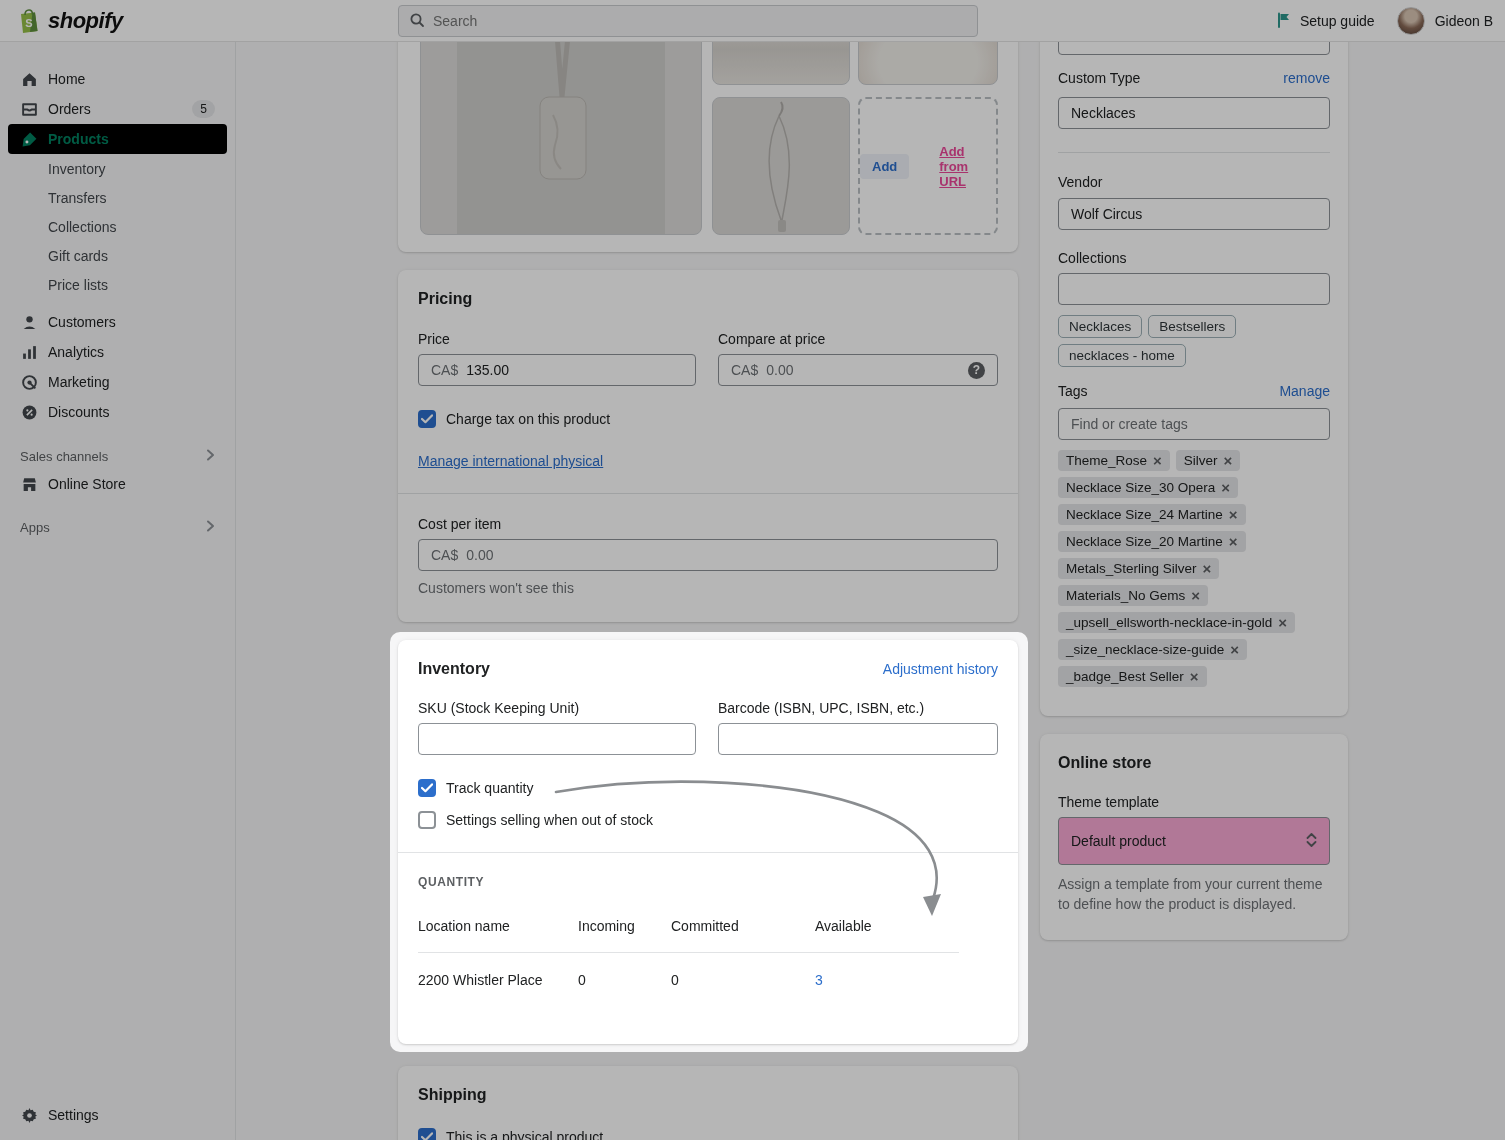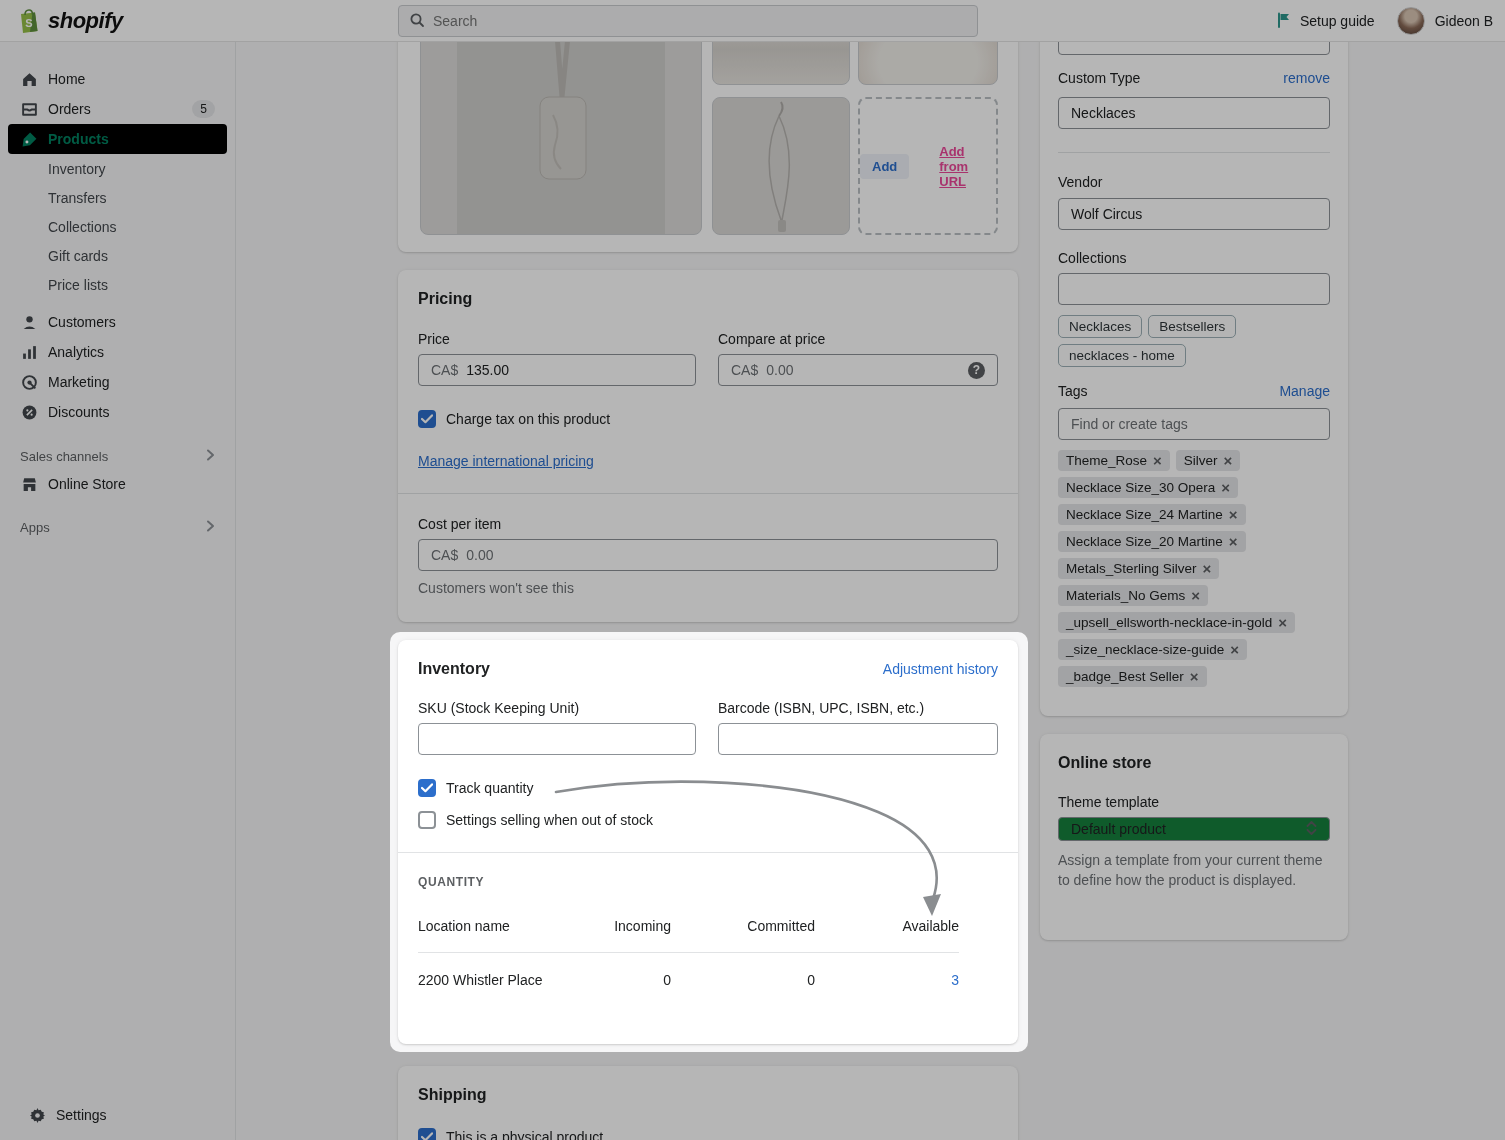--- a/index.html
+++ b/index.html
@@ -45,21 +45,21 @@
     display:flex; align-items:center; height:29px; margin:0 8px; padding:0 12px 0 40px;
     border-radius:4px; font-weight:400; color:#42474c; cursor:pointer;
   }
   .nav-badge { margin-left:auto; background:#e4e5e7; color:#202223; font-size:12px; line-height:18px; padding:0 8px; border-radius:10px; }
   .nav-section {
     display:flex; align-items:center; height:26px; margin:0 8px; padding:0 12px;
     font-size:13px; color:#5c5f62; cursor:pointer;
   }
   .nav-section .chev { margin-left:auto; }
   .gap8 { height:8px; } .gap16 { height:16px; } .gap15 { height:15px; }
-  .settings-item { position:absolute; left:8px; right:0; bottom:10px; }
+  .settings-item { position:absolute; left:0; right:0; bottom:10px; }
   
   .card {
     position:absolute; background:#fff; border-radius:8px;
     box-shadow:0 0 5px rgba(0,0,0,.05), 0 1px 2px rgba(0,0,0,.15);
   }
   .card-title { font-size:16px; font-weight:600; color:#202223; }
   .lnk { color:#2c6ecb; cursor:pointer; text-decoration:none; }
   .lnk.u { text-decoration:underline; }
   .field-label { color:#202223; margin-bottom:7px; }
   .tfield {
@@ -80,37 +80,37 @@
   .divider { border-top:1px solid #e1e3e5; }
   .helper { color:#6d7175; }
   
   .tile { position:absolute; border:1px solid #c9cccf; border-radius:8px; overflow:hidden; cursor:pointer; }
   .add-tile { position:absolute; border:2px dashed #babfc3; border-radius:8px;
               display:flex; flex-direction:row; align-items:center; justify-content:center; gap:30px; }
   .add-btn { background:#eef1f8; color:#2c6ecb; font-weight:600; font-size:13px; padding:5px 12px; border-radius:4px; border:none; cursor:pointer; font-family:inherit; }
   .add-url { color:#ec4899; font-weight:700; font-size:13px; text-decoration:underline; cursor:pointer; }
   
   .qty-grid { display:grid; grid-template-columns:160px 93px 144px 144px; width:541px; }
-  .qty-grid .num { text-align:right; }
+  .qty-grid .num { text-align:left; }
   .qty-head { padding-bottom:18px; border-bottom:1px solid #e1e3e5; font-weight:500; }
   .qty-cell { padding-top:19px; }
   .quantity-label { font-size:12px; font-weight:600; letter-spacing:.6px; color:#5c5f62; }
   
   .chip-out {
     display:inline-flex; align-items:center; border:1px solid #9db0b6; border-radius:5px;
     padding:3px 10px; font-size:13.5px; color:#2e3538; cursor:pointer; background:#fcfdfd;
   }
   .tagwrap { display:flex; flex-wrap:wrap; gap:6px; }
   .tag-chip {
     display:inline-flex; align-items:center; gap:6px; background:#e4e5e7; border-radius:4px;
     padding:3px 8px; font-size:13.5px; color:#202223;
   }
   .tag-x { color:#5c5f62; font-weight:600; font-size:15px; line-height:1; cursor:pointer; }
   .select-box {
-    height:24px; border:1px solid #8c9196; border-radius:4px; background:#15803d;
+    height:48px; border:1px solid #8c9196; border-radius:4px; background:#f9a8d4;
     display:flex; align-items:center; padding:4px 12px; cursor:pointer;
   }
   .select-box .sel-arrows { margin-left:auto; }
   
   .spotlight {
     position:absolute; left:390px; top:632px; width:638px; height:420px; border-radius:10px;
     box-shadow:0 0 0 2000px rgba(0,0,0,0.285); z-index:40; pointer-events:none;
   }
   .arrow-layer { position:absolute; left:0; top:0; width:1505px; height:1140px; z-index:60; pointer-events:none; }
 </style>
@@ -164,21 +164,21 @@
       </div>
       <div class="cb-row" style="margin-top:24px;">
         <span class="cb checked">
           <svg width="12" height="10" viewBox="0 0 12 10">
               <path d="M1 5 L4.4 8.2 L11 1.4" stroke="#fff" stroke-width="2.2" fill="none" stroke-linecap="round" stroke-linejoin="round"></path>
             </svg>
         </span>
         <span>Charge tax on this product</span>
       </div>
       <div style="margin-top:25px;">
-        <span class="lnk u">Manage international pricing</span>
+        <span class="lnk u">Manage international physical</span>
       </div>
     </div>
     <div class="divider"></div>
     <div style="padding:22px 20px 0 20px;">
       <div class="field-label">Cost per item</div>
       <div class="tfield" style="width:580px;">
         <span class="prefix">CA$</span>
         <input type="text" placeholder="0.00" style="">
       </div>
       <div class="helper" style="margin-top:9px;">Customers won't see this</div>

